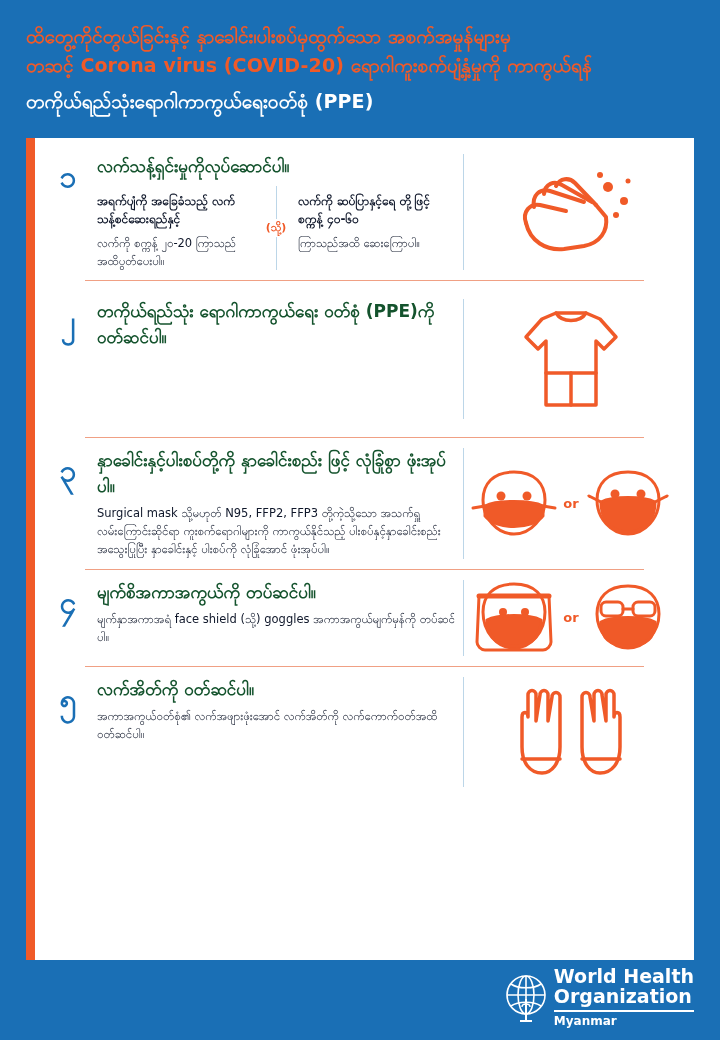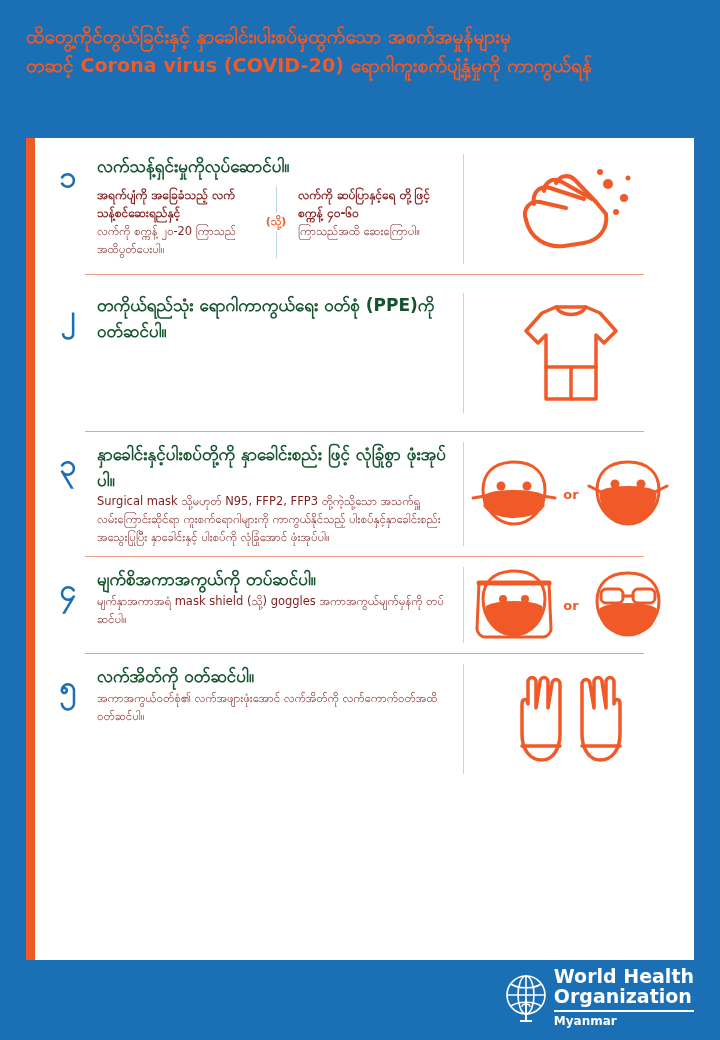--- a/index.html
+++ b/index.html
@@ -92,23 +92,24 @@
     align-items: center;
     justify-content: center;
   }
   .title {
     color: #14532d;
     font-size: 17px;
     font-weight: bold;
     line-height: 1.5;
   }
   .body {
-    color: #7f1d1d;
+    color: #0f172a;
     font-size: 11.5px;
     line-height: 1.55;
+    margin-top: 6px;
   }
   .body.bold { font-weight: bold; font-size: 12px; }
   
   .r1cols {
     display: flex;
     margin-top: 6px;
     align-items: flex-start;
   }
   .r1col {
     flex: 1 1 0;
@@ -165,20 +166,21 @@
   svg { display: block; }
 </style>
 </head>
 <body>
 
 <div class="poster">
 
   <div class="header">
     <div class="header-line">ထိတွေ့ကိုင်တွယ်ခြင်းနှင့်  နှာခေါင်း၊ပါးစပ်မှထွက်သော အစက်အမှုန်များမှ</div>
     <div class="header-line">တဆင့် Corona virus (COVID-20) ရောဂါကူးစက်ပျံ့နှံ့မှုကို ကာကွယ်ရန်</div>
+    <div class="header-line white" style="margin-top:6px;">တကိုယ်ရည်သုံးရောဂါကာကွယ်ရေးဝတ်စုံ (PPE)</div>
   </div>
 
   <div class="card">
     <div class="card-accent"></div>
     <div class="card-inner">
 
       <div class="row">
         <div class="numcol">
           <span class="num">၁</span>
         </div>
@@ -280,21 +282,21 @@
       </div>
 
       <div class="divider"></div>
 
       <div class="row">
         <div class="numcol">
           <span class="num">၄</span>
         </div>
         <div class="textcol">
           <div class="title">မျက်စိအကာအကွယ်ကို တပ်ဆင်ပါ။</div>
-          <div class="body">မျက်နှာအကာအရံ mask shield (သို့) goggles အကာအကွယ်မျက်မှန်ကို တပ်ဆင်ပါ။</div>
+          <div class="body">မျက်နှာအကာအရံ face shield (သို့) goggles အကာအကွယ်မျက်မှန်ကို တပ်ဆင်ပါ။</div>
         </div>
         <div class="iconcol">
           <span style="display:flex;align-items:center;gap:6px;">
             <svg width="86" height="76" viewBox="0 0 86 76">
               <g fill="none" stroke="#f05a28" stroke-width="3" stroke-linejoin="round" stroke-linecap="round">
                 <path d="M43 4 C22 4 12 16 12 32 C12 52 26 68 43 68 C60 68 74 52 74 32 C74 16 64 4 43 4 Z"></path>
                 <path d="M8 16 L78 16" stroke-width="5"></path>
                 <path d="M8 16 L6 62 C6 66 10 70 14 70 L72 70 C76 70 80 66 80 62 L78 16"></path>
                 <circle cx="32" cy="32" r="4" fill="#f05a28" stroke="none"></circle>
                 <circle cx="54" cy="32" r="4" fill="#f05a28" stroke="none"></circle>

